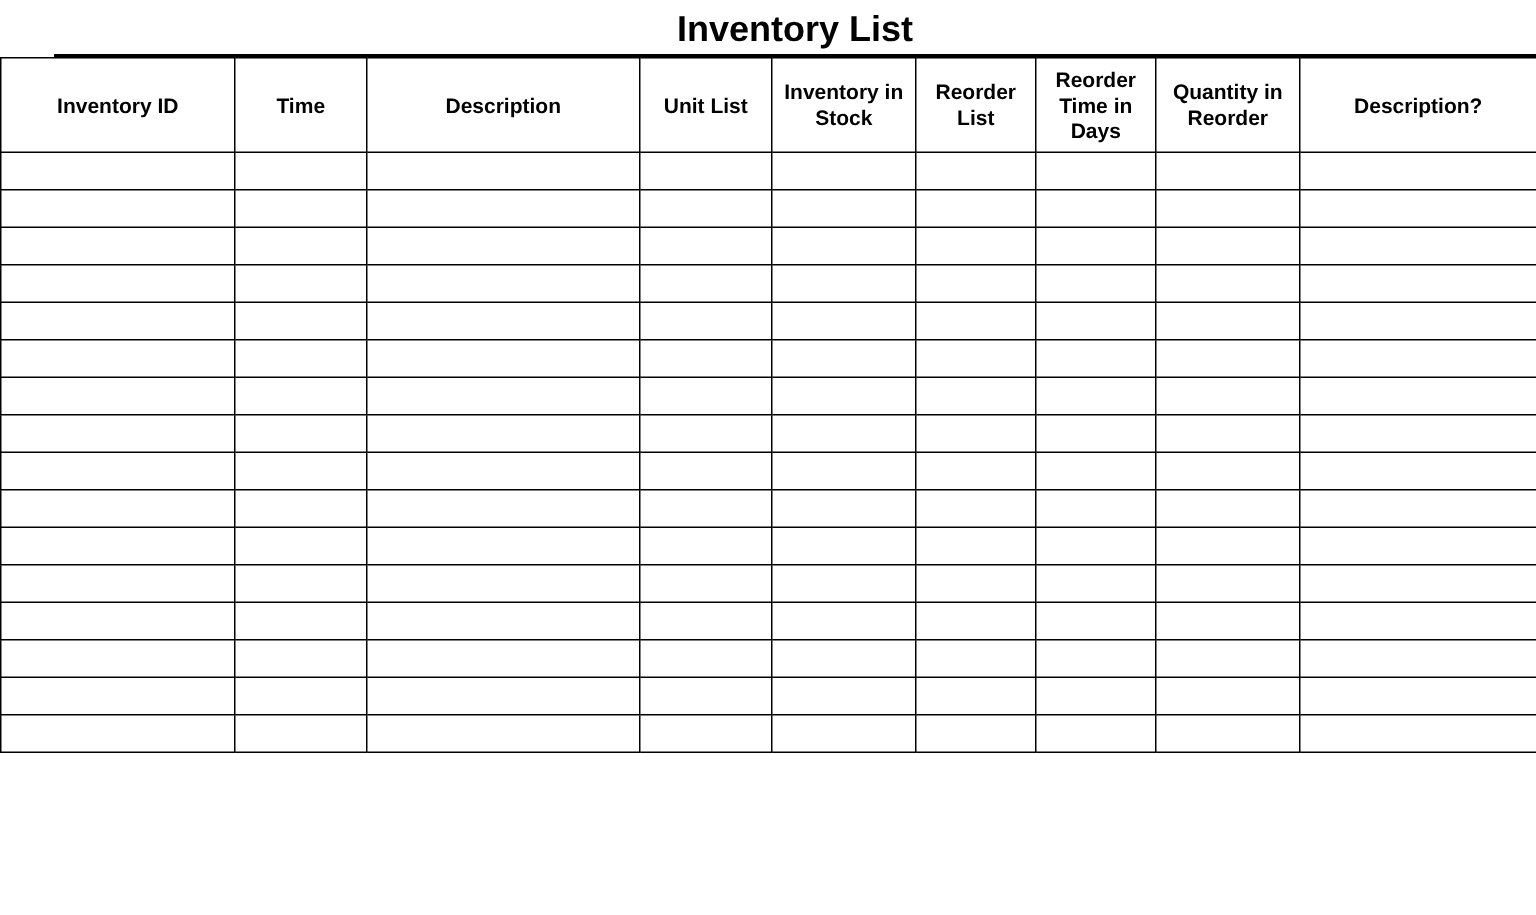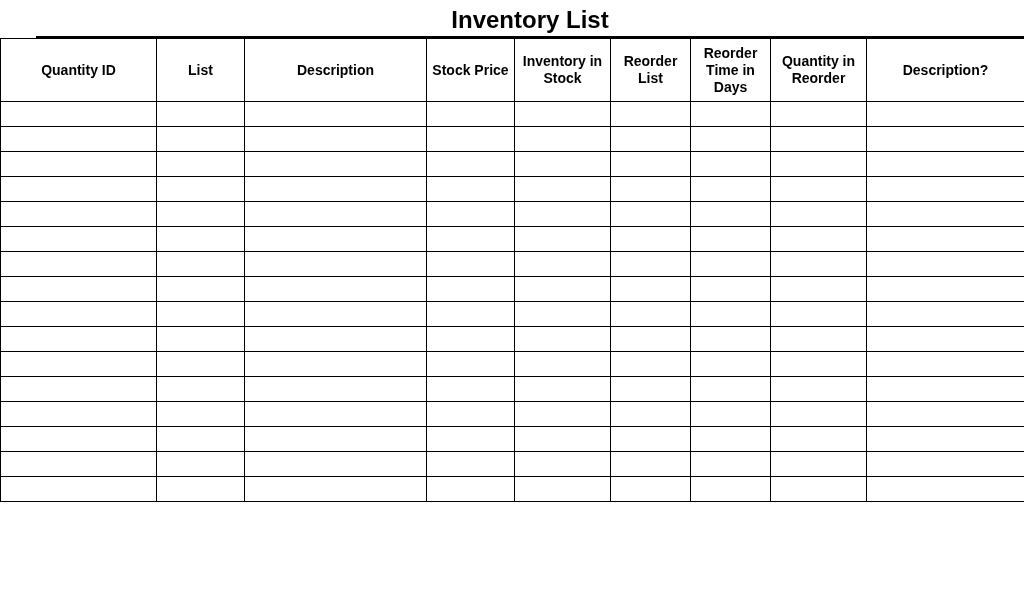--- a/index.html
+++ b/index.html
@@ -68,24 +68,24 @@
     <col class="col-description">
     <col class="col-unit-price">
     <col class="col-qty-stock">
     <col class="col-reorder-level">
     <col class="col-reorder-time">
     <col class="col-qty-reorder">
     <col class="col-discontinued">
   </colgroup>
   <thead>
     <tr>
-      <th>Quantity ID</th>
-      <th>List</th>
+      <th>Inventory ID</th>
+      <th>Time</th>
       <th>Description</th>
-      <th>Stock Price</th>
+      <th>Unit List</th>
       <th>Inventory in Stock</th>
       <th>Reorder List</th>
       <th>Reorder Time in Days</th>
       <th>Quantity in Reorder</th>
       <th>Description?</th>
     </tr>
   </thead>
   <tbody id="table-body">
   <tr>
         <td></td>

